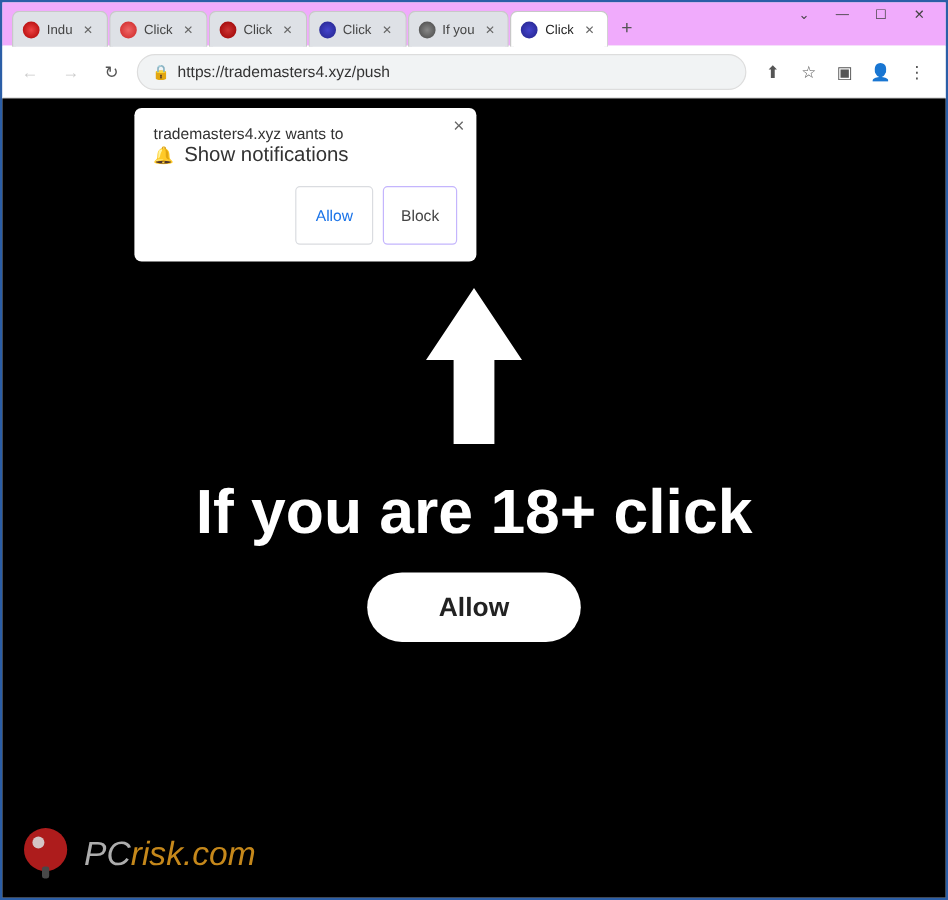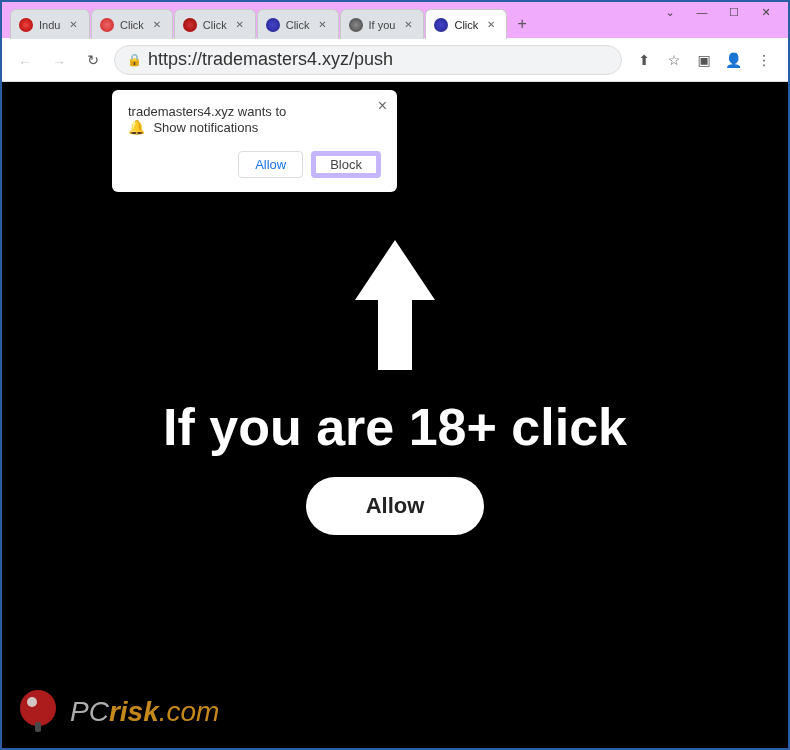--- a/index.html
+++ b/index.html
@@ -136,21 +136,21 @@
       display: flex;
       align-items: center;
       padding: 0 12px;
       gap: 6px;
     }
     .url-lock {
       font-size: 12px;
       color: #555;
     }
     .url-text {
-      font-size: 18px;
+      font-size: 13px;
       color: #333;
       flex: 1;
     }
     .toolbar-right {
       display: flex;
       align-items: center;
       gap: 2px;
     }
     .toolbar-btn {
       width: 28px;
@@ -206,43 +206,43 @@
       display: flex;
       align-items: center;
       gap: 8px;
       margin-bottom: 16px;
     }
     .bell-icon {
       font-size: 14px;
       color: #555;
     }
     .popup-permission-text {
-      font-size: 13px;
+      font-size: 17px;
       color: #333;
     }
     .popup-buttons {
       display: flex;
       justify-content: flex-end;
       gap: 8px;
     }
     .popup-btn-allow {
       padding: 5px 16px;
       font-size: 13px;
       color: #1a73e8;
       background: transparent;
       border: 1px solid #dadce0;
       border-radius: 4px;
       cursor: pointer;
     }
     .popup-btn-block {
-      padding: 1px 14px;
+      padding: 16px 14px;
       font-size: 13px;
       color: #444;
       background: transparent;
-      border: 5px solid #c4b5fd;
+      border: 1px solid #c4b5fd;
       border-radius: 4px;
       cursor: pointer;
     }
 
     
     .arrow-container {
       margin-top: -60px;
       display: flex;
       flex-direction: column;
       align-items: center;
@@ -293,21 +293,21 @@
     .watermark-text {
       font-size: 28px;
       font-style: italic;
     }
     .watermark-pc {
       color: #cccccc;
       font-weight: normal;
     }
     .watermark-risk {
       color: #e8a020;
-      font-weight: bold;
+      font-weight: normal;
     }
     .watermark-domain {
       color: #e8a020;
       font-weight: normal;
     }
 
     
     .fav-indu { background: radial-gradient(circle, #e44, #a00); border-radius: 50%; }
     .fav-click1 { background: radial-gradient(circle, #e66, #c22); border-radius: 50%; }
     .fav-click2 { background: radial-gradient(circle, #c33, #900); border-radius: 50%; }

